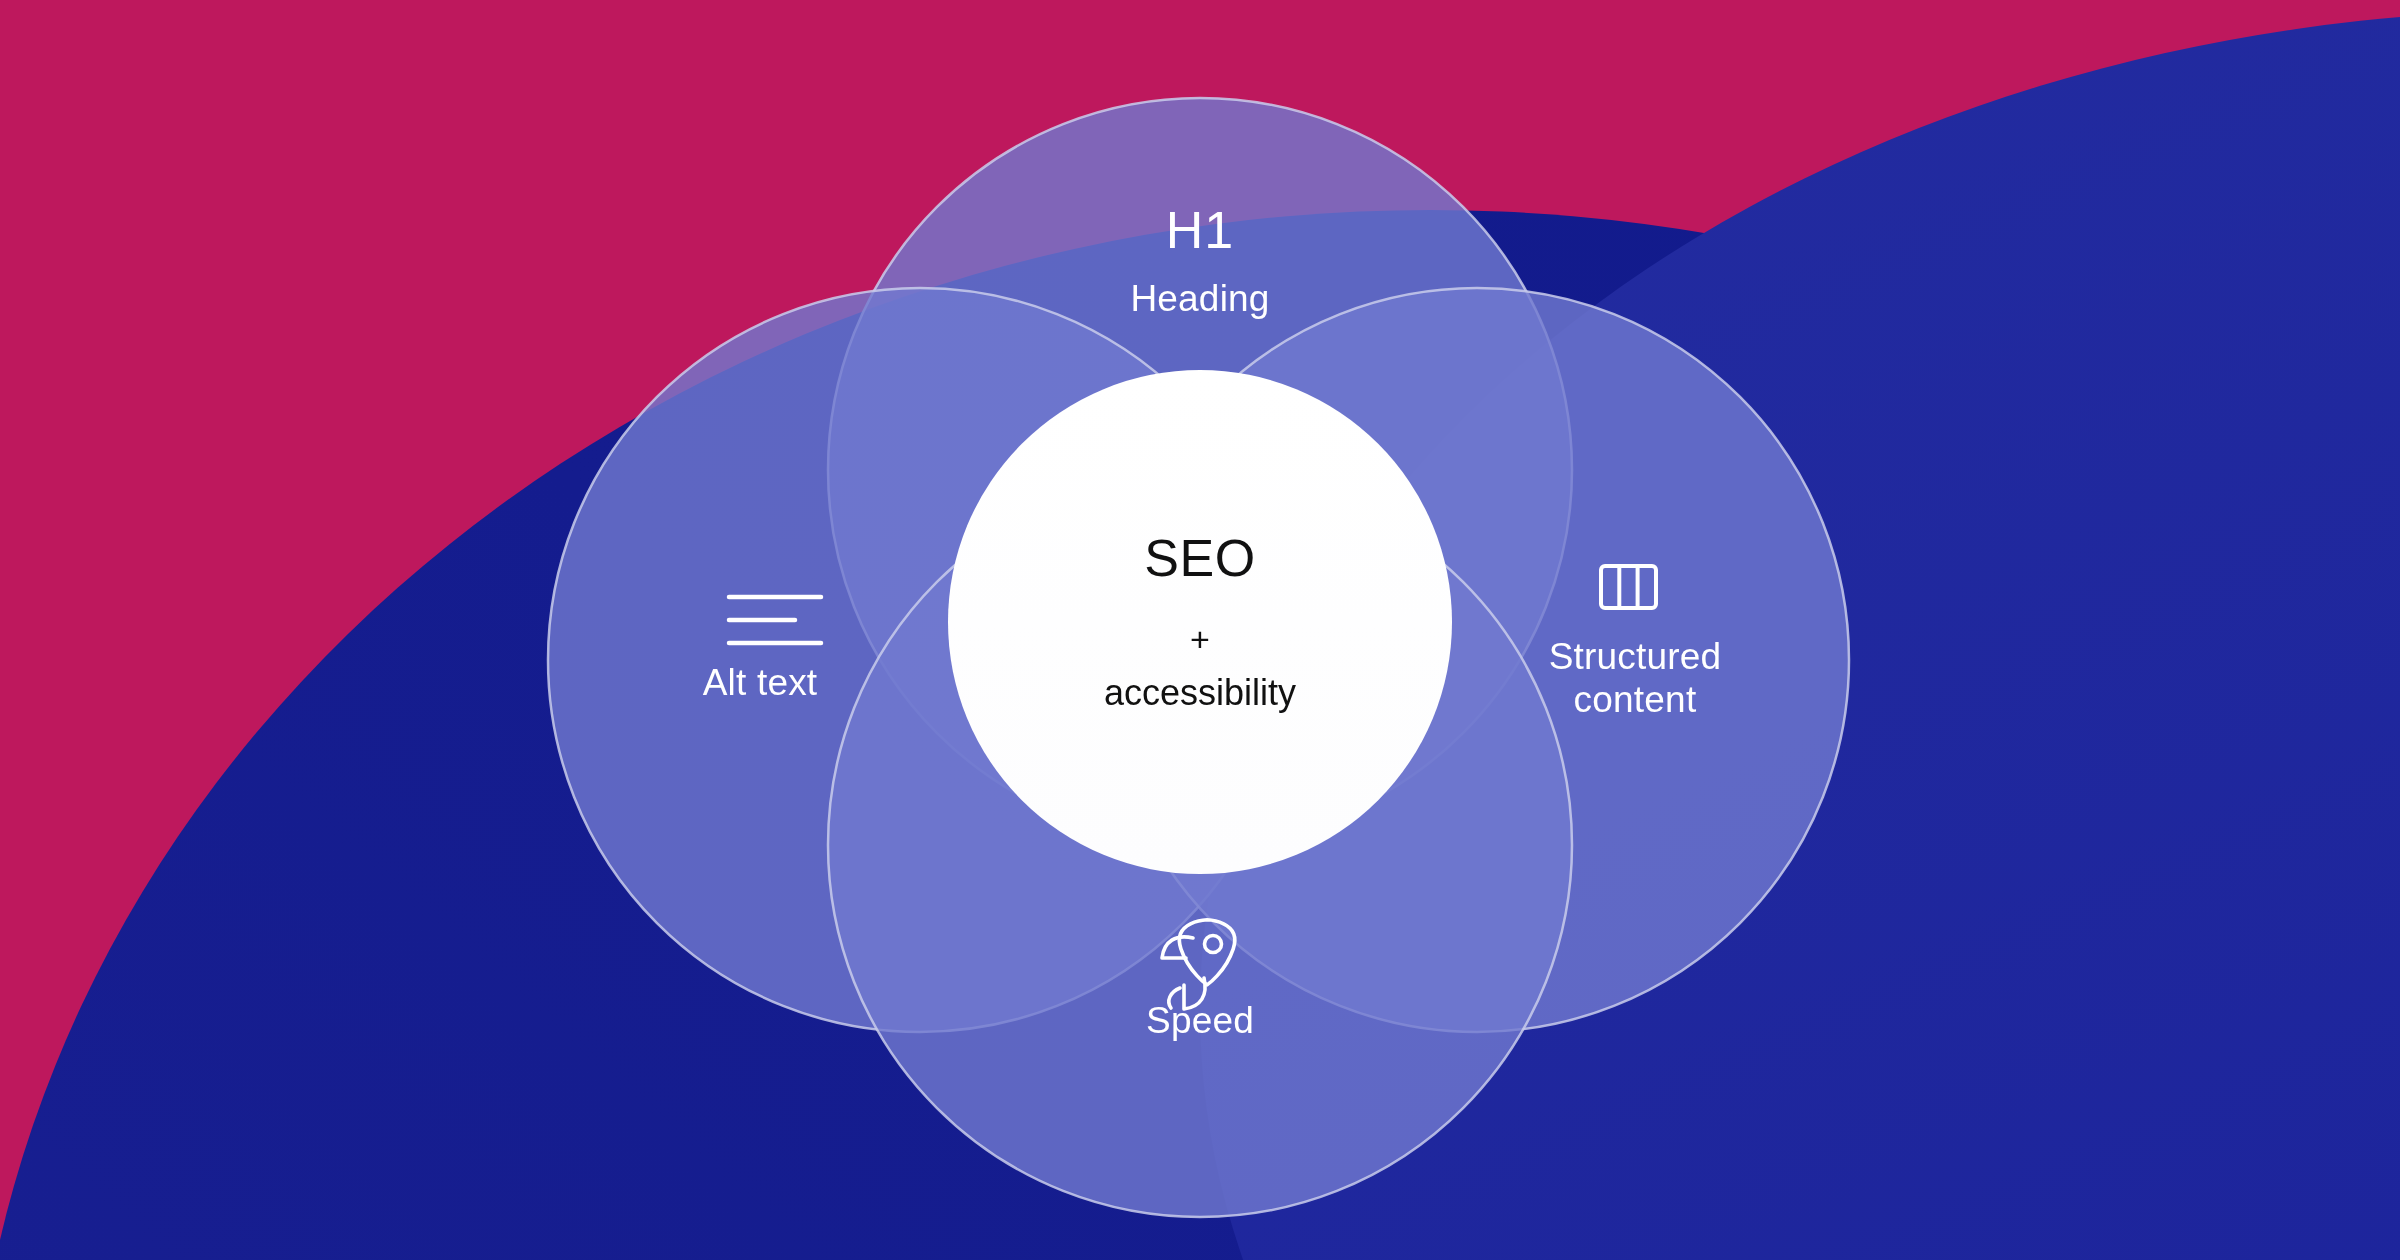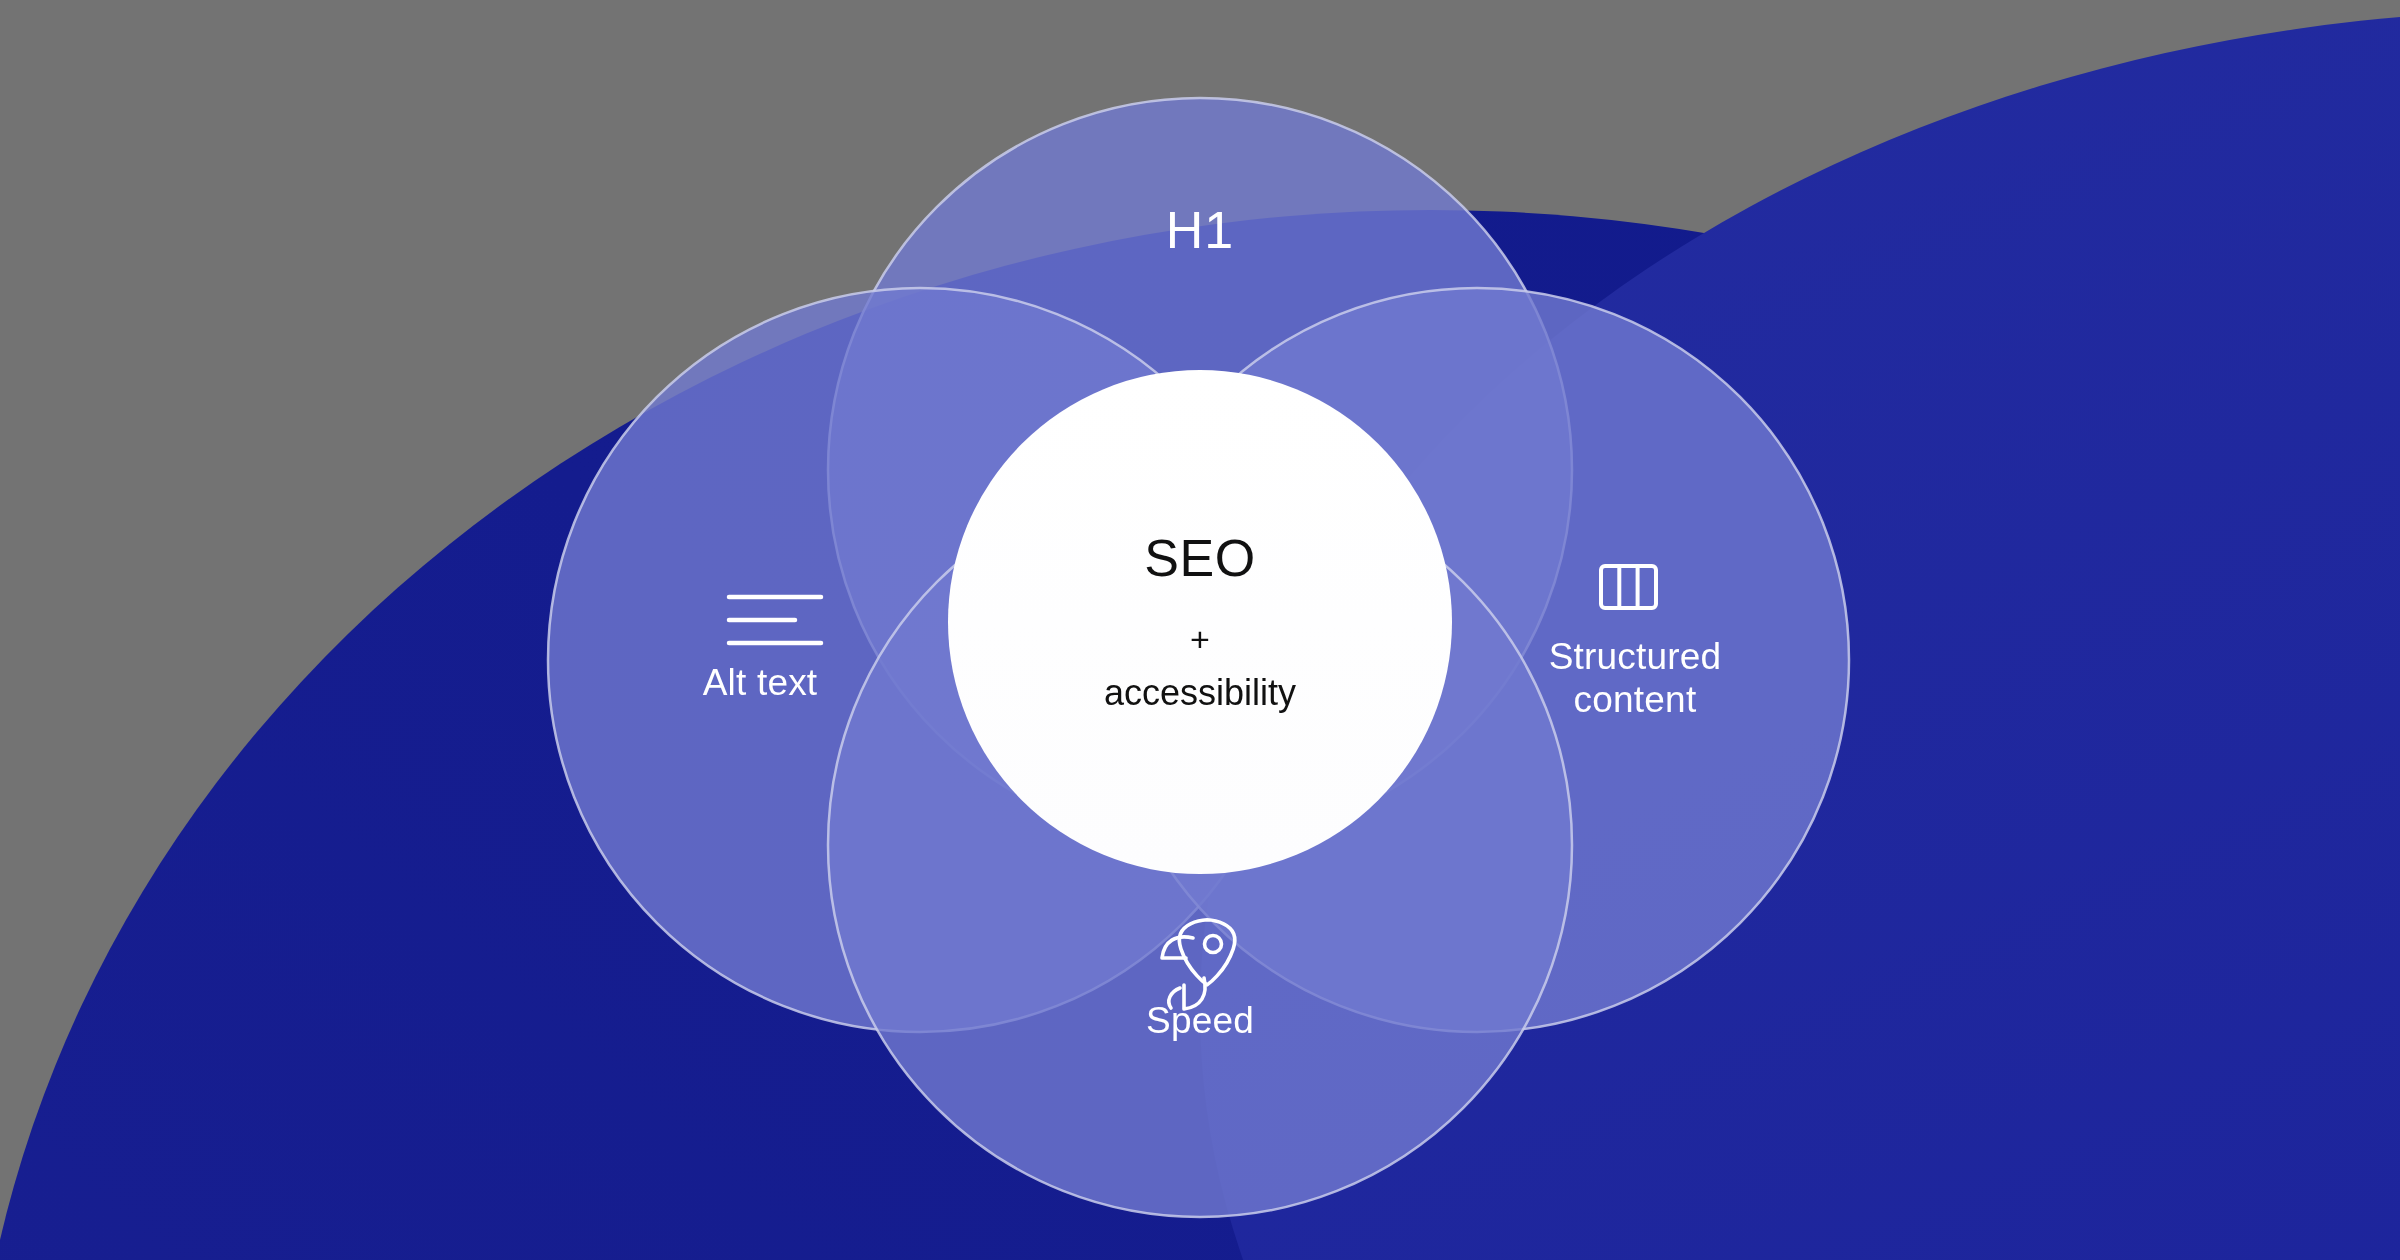--- a/index.html
+++ b/index.html
@@ -10,21 +10,21 @@
   body {
     font-family: "Liberation Sans", sans-serif;
     -webkit-font-smoothing: antialiased;
   }
 
   #stage {
     position: relative;
     width: 2400px;
     height: 1260px;
     overflow: hidden;
-    background: #737373;
+    background: #be185d;
   }
 
   #bg-svg, #venn-svg {
     position: absolute;
     top: 0;
     left: 0;
     width: 2400px;
     height: 1260px;
     display: block;
   }
@@ -175,20 +175,21 @@
 
       <path d="M1204 978 C1208 995 1201 1007 1184 1009 L1184 985"></path>
 
       <path d="M1180 988 C1170 992 1166 1001 1171 1008"></path>
     </g>
   </svg>
 
   <div class="node-icon" id="icon-heading">
     <span class="h1-glyph">H1</span>
   </div>
+  <div class="node-label" id="label-heading">Heading</div>
 
   <div class="node-label" id="label-structured">Structured
 content</div>
 
   <div class="node-label" id="label-alttext">Alt text</div>
 
   <div class="node-label" id="label-speed">Speed</div>
 
   <div id="center-text">
     <div id="center-title">SEO</div>

